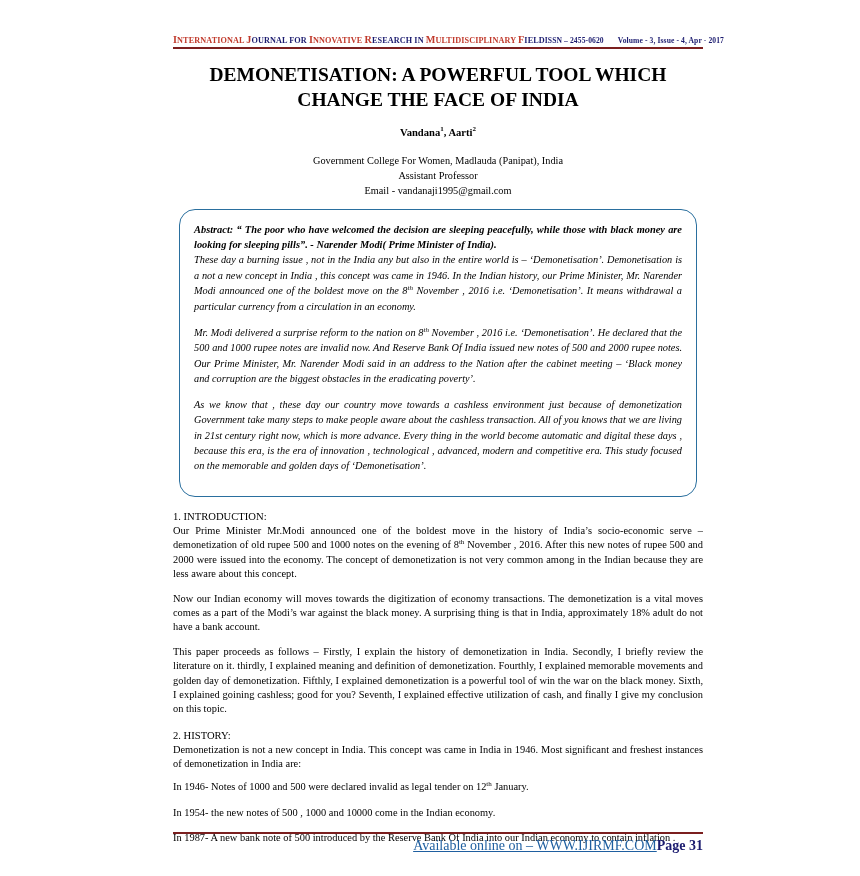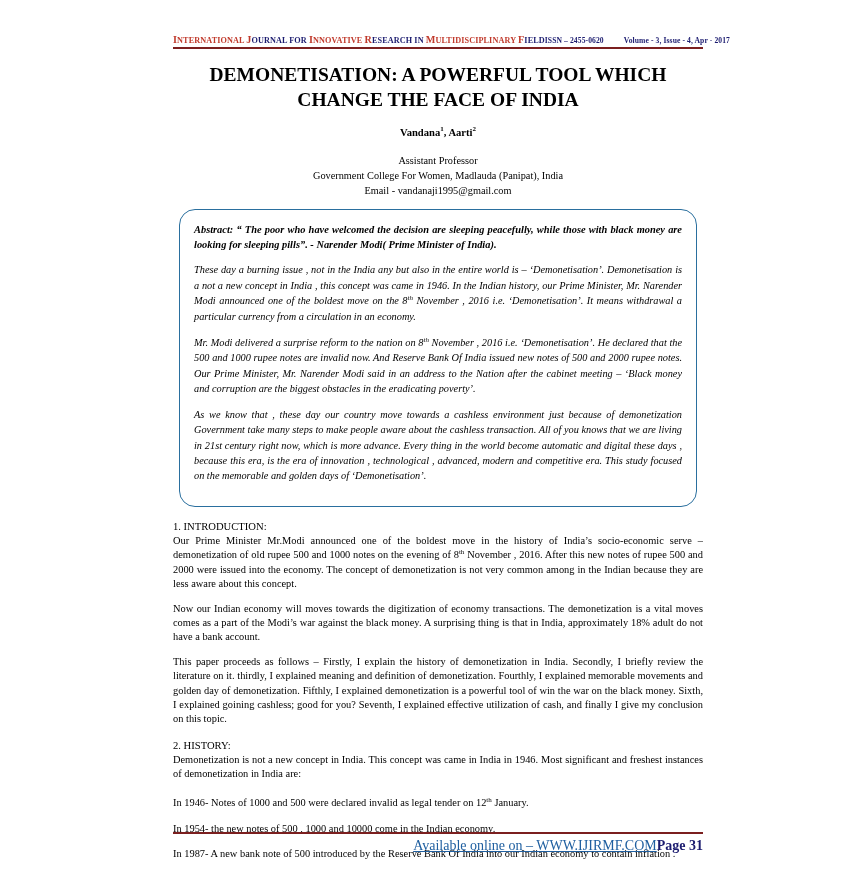--- a/index.html
+++ b/index.html
@@ -35,21 +35,21 @@
     padding-bottom: 2px;
     white-space: nowrap;
   }
   .jh-left { color: #1b1b6f; }
   .jh-left .red { color: #c0392b; }
   .jh-left .redcap { color: #c0392b; font-size: 10.2px; }
   .jh-right {
     color: #1b1b6f;
     font-size: 7.6px;
     display: flex;
-    gap: 20px;
+    gap: 14px;
     justify-content: flex-end;
   }
   .jh-right .issn { color: #1b1b6f; }
   .jh-right .vol { color: #1b1b6f; }
   .rule-top {
     border-bottom: 2.2px solid #7b1f1f;
     margin-bottom: 14px;
   }
 
   
@@ -81,21 +81,21 @@
     border-radius: 16px;
     padding: 12px 14px 12px 14px;
     box-sizing: border-box;
   }
   .abstract-lead {
     font-style: italic;
     font-weight: bold;
     font-size: 10.4px;
     line-height: 1.45;
     text-align: justify;
-    margin-bottom: 10px;
+    margin-bottom: 0;
   }
   .abstract-p {
     font-style: italic;
     font-size: 10.3px;
     line-height: 1.5;
     text-align: justify;
     margin-bottom: 10px;
   }
   .abstract-p sup { font-size: 7px; }
   .keywords {
@@ -113,21 +113,21 @@
     font-weight: normal;
     margin: 14px 0 2px 0;
   }
   .body-p {
     font-size: 10.4px;
     line-height: 1.36;
     text-align: justify;
     margin: 0 0 11px 0;
   }
   .body-p sup { font-size: 7px; }
-  .tight { margin-bottom: 15px; }
+  .tight { margin-bottom: 9px; }
 
   
   .footer-wrap {
     position: absolute;
     left: 165px;
     right: 165px;
     bottom: 22px;
   }
   .rule-bottom {
     border-bottom: 2.2px solid #7b1f1f;
@@ -163,22 +163,22 @@
     </div>
   </div>
   <div class="rule-top"></div>
 
   <div class="paper-title">DEMONETISATION: A POWERFUL TOOL WHICH CHANGE THE FACE OF INDIA</div>
 
   <div class="authors">
     <span>Vandana</span><sup>1</sup><span>,  Aarti</span><sup>2</sup>
   </div>
   <div class="affil">
+    <div>Government College For Women, Madlauda (Panipat), India</div>
     <div>Assistant Professor</div>
-    <div>Government College For Women, Madlauda (Panipat), India</div>
     <div>Email - vandanaji1995@gmail.com</div>
   </div>
 
   <div class="abstract-box">
     <div class="abstract-lead">Abstract:  “ The poor who have welcomed the decision are sleeping peacefully, while those with black money are looking for sleeping pills”.   -    Narender Modi( Prime Minister of India).</div>
 
     <div class="abstract-p">
       <span>These day a burning issue , not in the India any but also in the entire world is – ‘Demonetisation’. Demonetisation is a not a new concept in India , this concept was came in 1946. In the Indian history, our Prime Minister, Mr. Narender Modi announced one of the boldest move on the 8</span><sup>th</sup><span> November , 2016 i.e. ‘Demonetisation’. It means withdrawal a particular currency from a circulation in an economy.</span>
     </div>
 

